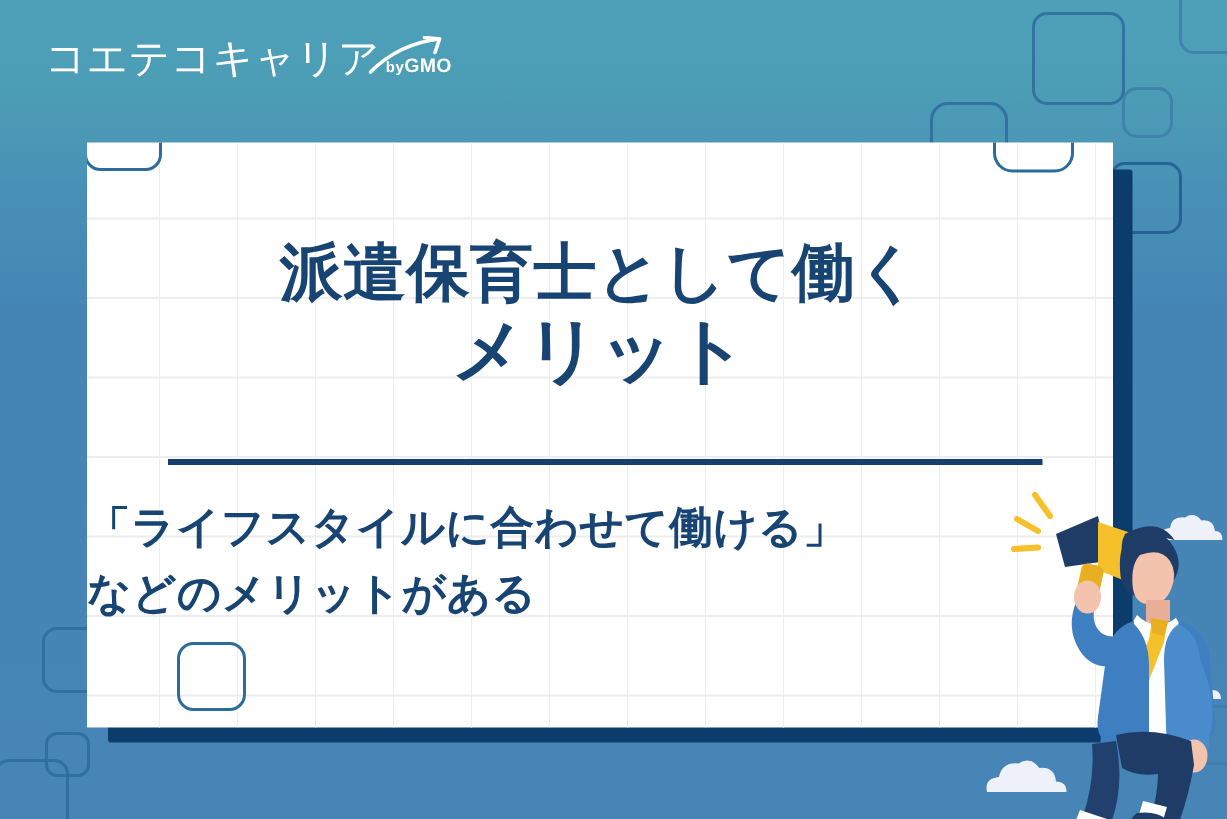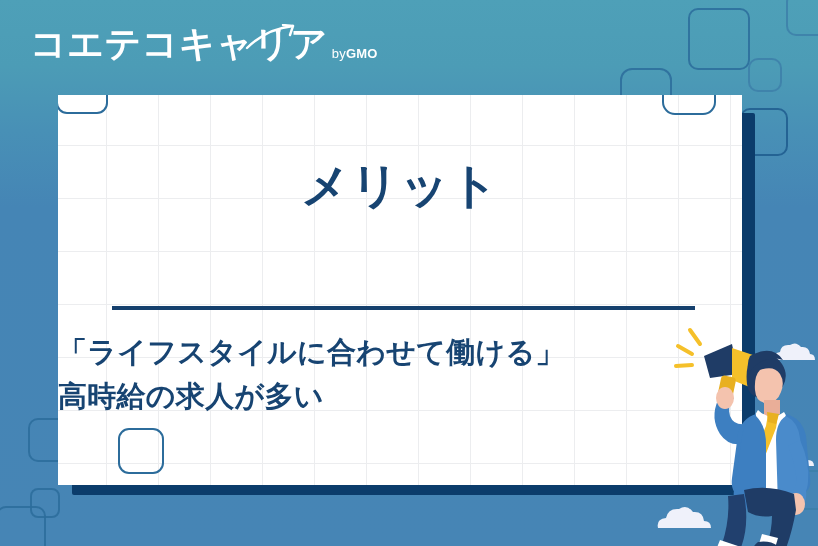--- a/index.html
+++ b/index.html
@@ -102,37 +102,37 @@
     position:absolute;
     left:30px; top:26px;
     z-index:20;
     display:flex;
     align-items:flex-end;
     gap:4px;
   }
   #logo-mark { position:relative; }
   #logo-text {
     color:#FFFFFF;
-    font-size:36px;
-    font-weight:bold;
+    font-size:27px;
+    font-weight:normal;
     letter-spacing:.01em;
     line-height:1;
     white-space:nowrap;
     font-family:"DejaVu Sans", sans-serif;
   }
   #logo-by {
     color:#FFFFFF;
     font-size:13px;
     font-weight:bold;
     line-height:1;
     padding-bottom:2px;
     white-space:nowrap;
     letter-spacing:.02em;
   }
-  #logo-by .by { font-size:13px; font-weight:normal; }
+  #logo-by .by { font-size:10px; font-weight:bold; }
   #logo-arrow { position:absolute; left:215px; top:-2px; }
 
   
   #illustration {
     position:absolute;
     left:660px; top:318px;
     width:158px; height:228px;
     z-index:8;
   }
 </style>
@@ -169,28 +169,29 @@
 
   <div id="card-shadow"></div>
 
   <div id="card">
     <div class="csq" style="left:60px; top:333px; width:46px; height:46px;"></div>
     <div class="csq" style="left:-2px; top:-33px; width:52px; height:52px;"></div>
     <div class="csq" style="left:604px; top:-34px; width:54px; height:54px; border-radius:13px;"></div>
   </div>
 
   <div id="title-block">
+    <span id="title-line-1">派遣保育士として働く</span>
     <span id="title-line-2">メリット</span>
   </div>
 
   <div id="divider"></div>
 
   <div id="body-block">
     <span>「ライフスタイルに合わせて働ける」</span>
-    <span>高時給の求人が多い</span>
+    <span>などのメリットがある</span>
   </div>
 
   <div id="logo">
     <div id="logo-mark">
       <span id="logo-text">コエテコキャリア</span>
       <svg id="logo-arrow" width="52" height="26" viewBox="0 0 52 26">
         <path d="M2 24 C14 12, 30 4, 48 2" stroke="#FFFFFF" stroke-width="2.4" fill="none" stroke-linecap="round"></path>
         <path d="M48 2 L38 1 M48 2 L45 11" stroke="#FFFFFF" stroke-width="2.4" fill="none" stroke-linecap="round"></path>
       </svg>
     </div>

